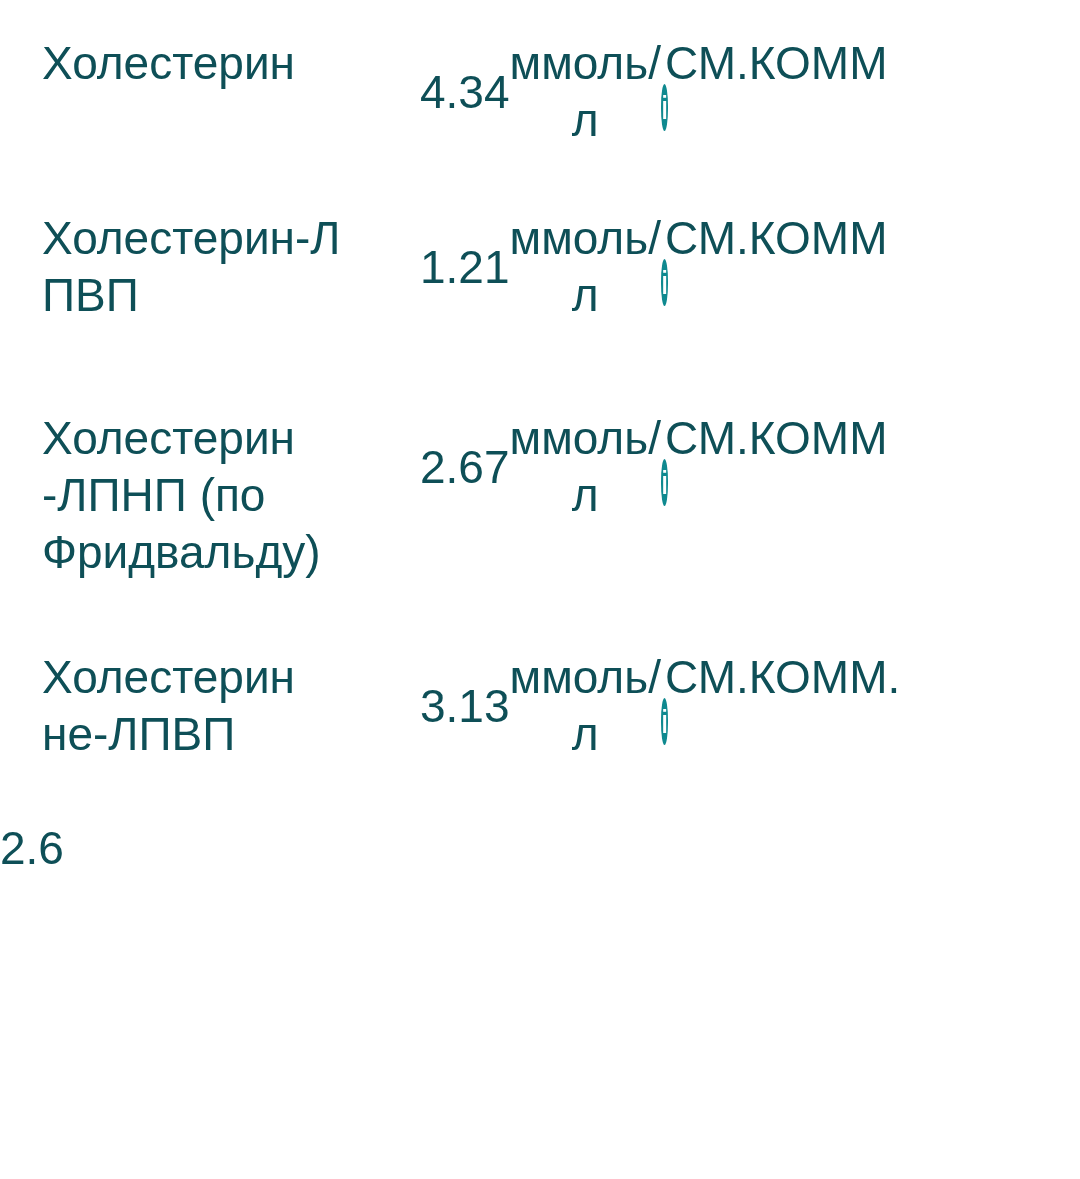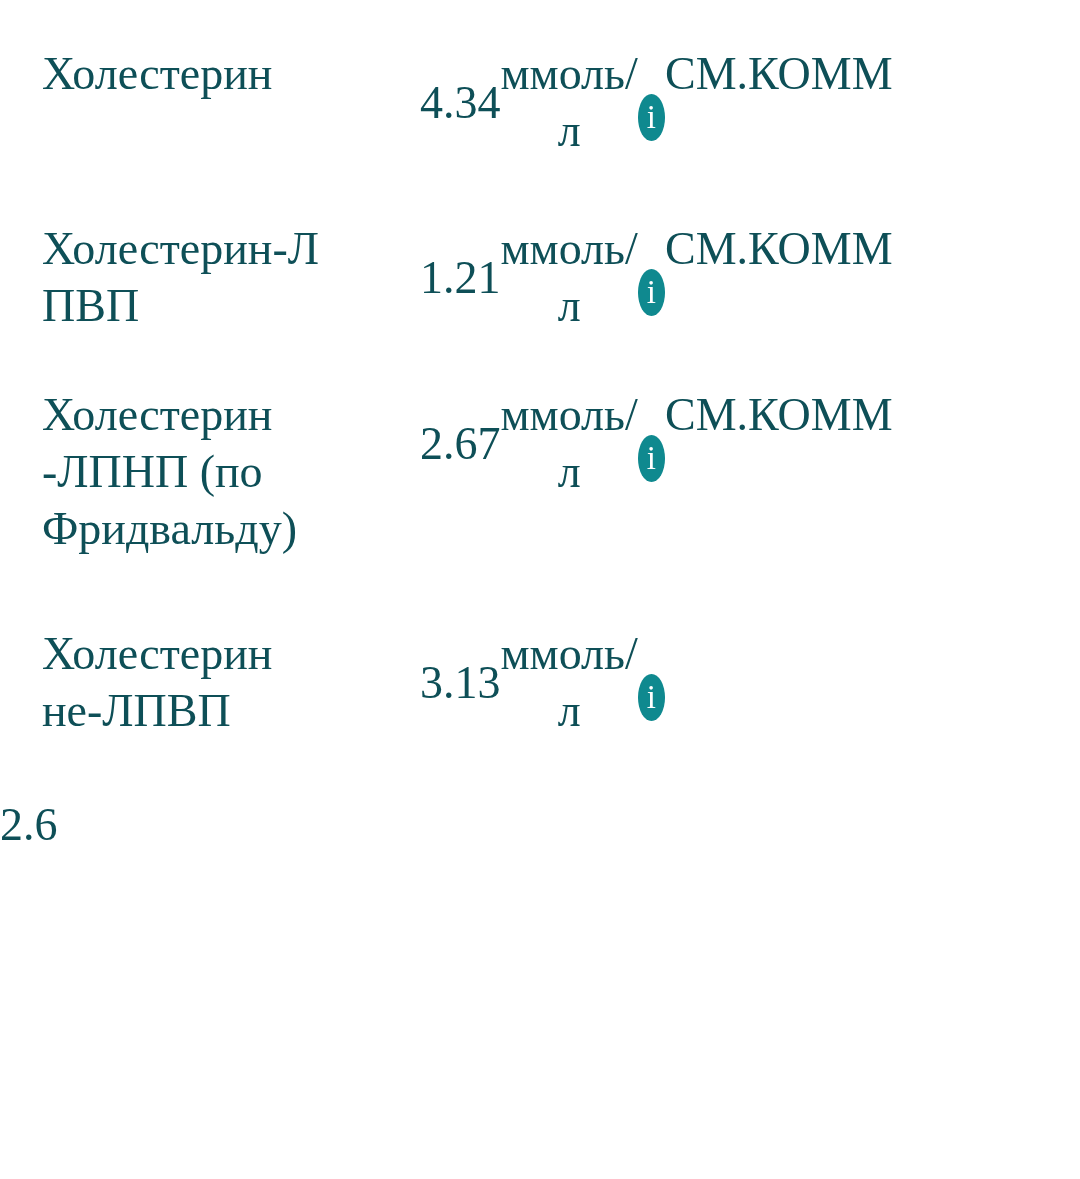--- a/index.html
+++ b/index.html
@@ -10,30 +10,29 @@
     width: 1080px;
     height: 1179px;
     overflow: hidden;
     background: var(--bg, #ffffff);
     font-family: "Liberation Sans", "DejaVu Sans", sans-serif;
     font-size: 46px;
     line-height: 57px;
     color: var(--text-color, #0e4f57);
   }
   .results-list {
-    padding-top: 45px;
-    font-family: Liberation Serif, serif;
+    padding-top: 35px;
   }
   .result-row {
     display: grid;
     grid-template-columns: 420px 245px 415px;
     align-items: start;
   }
   .result-row:nth-of-type(1) { margin-bottom: 61px; }
-  .result-row:nth-of-type(2) { margin-bottom: 52px; }
+  .result-row:nth-of-type(2) { margin-bottom: 86px; }
   .result-row:nth-of-type(3) { margin-bottom: 68px; }
   .result-row:nth-of-type(4) { margin-bottom: 57px; }
   .cell-name {
     padding-left: 42px;
     white-space: pre-line;
   }
   .cell-value {
     display: flex;
     flex-direction: row;
     align-items: center;
@@ -107,20 +106,21 @@
   <div class="result-row">
     <div class="cell-name">Холестерин
 не-ЛПВП</div>
     <div class="cell-value">
       <div>3.13</div>
       <div>ммоль/л</div>
       <button class="info-btn">
           <span>i</span>
         </button>
     </div>
+    <div class="cell-ref">СМ.КОММ.</div>
   </div>
 
   <div class="result-row">
     <div class="cell-value">
       <div>2.6</div>
     </div>
   </div>
 
 </div>
 

